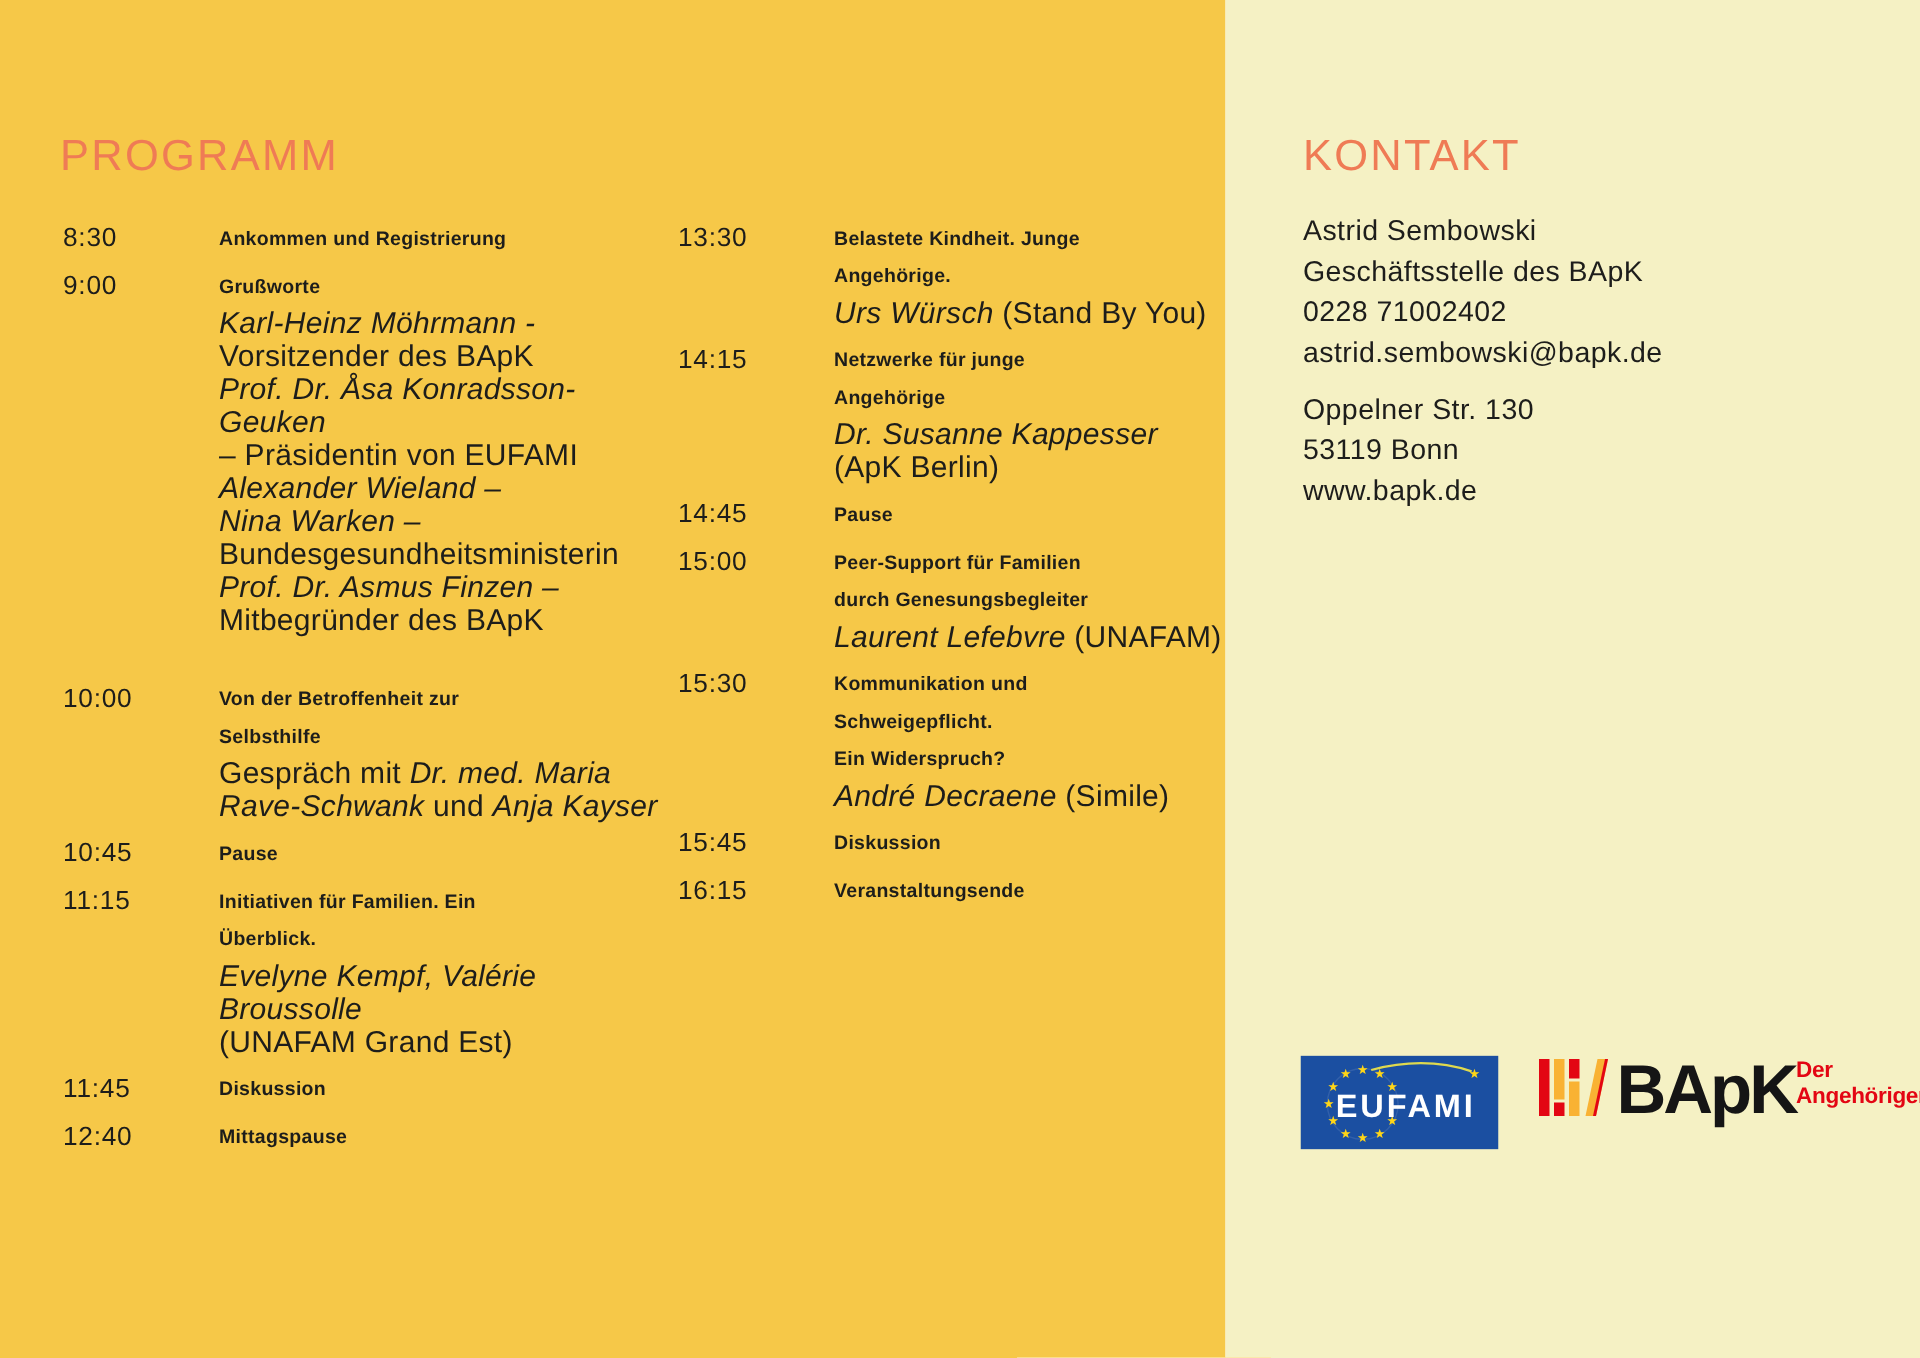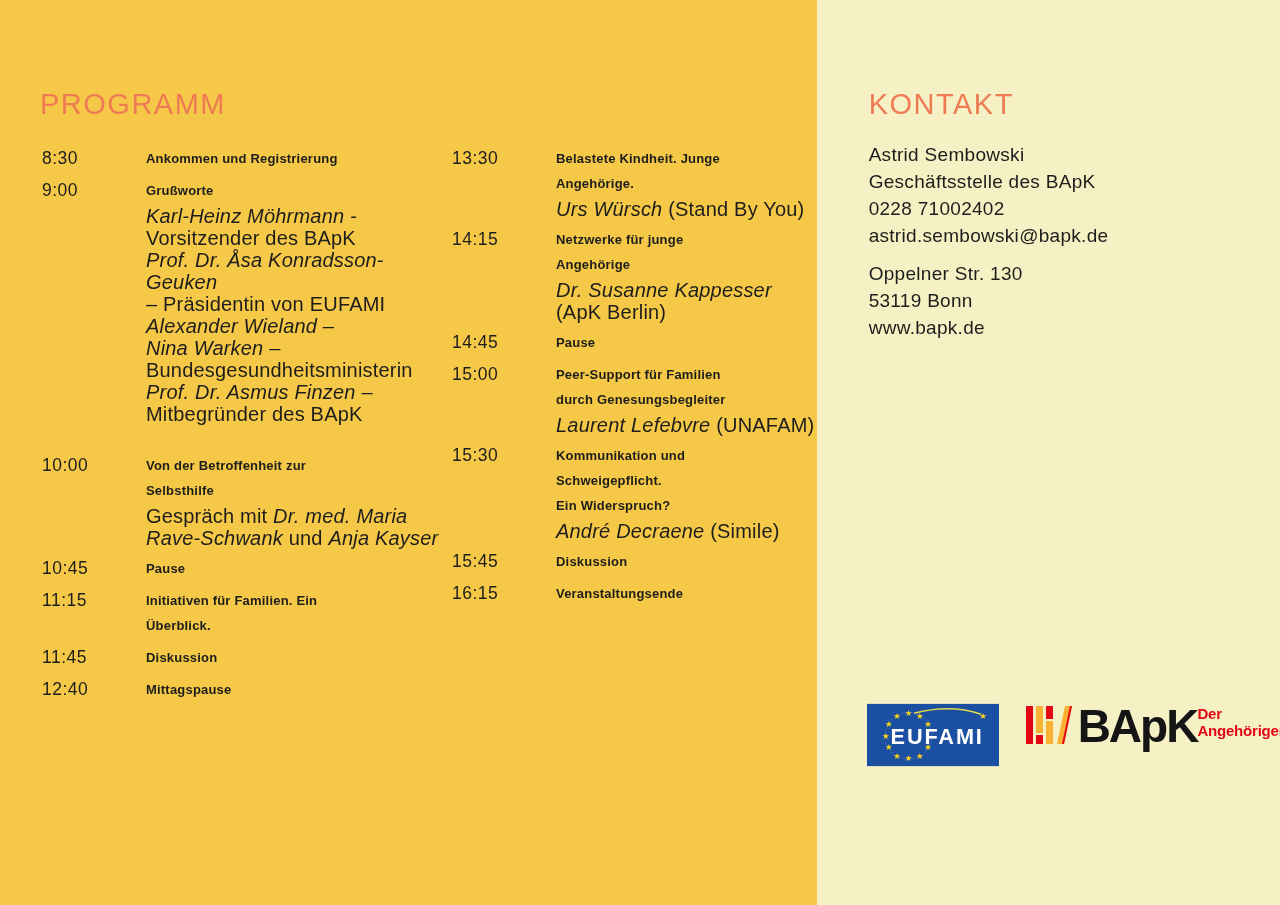--- a/index.html
+++ b/index.html
@@ -86,20 +86,22 @@
         <div class="ebody">
           <div class="etitle">Pause</div>
         </div>
       </div>
 
       <div class="entry">
         <div class="time">11:15</div>
         <div class="ebody">
           <div class="etitle">Initiativen für Familien. Ein
 Überblick.</div>
+          <div class="edetails"><span class="it">Evelyne Kempf, Valérie Broussolle
+</span><span class="rm">(UNAFAM Grand Est)</span></div>
         </div>
       </div>
 
       <div class="entry">
         <div class="time">11:45</div>
         <div class="ebody">
           <div class="etitle">Diskussion</div>
         </div>
       </div>
 

